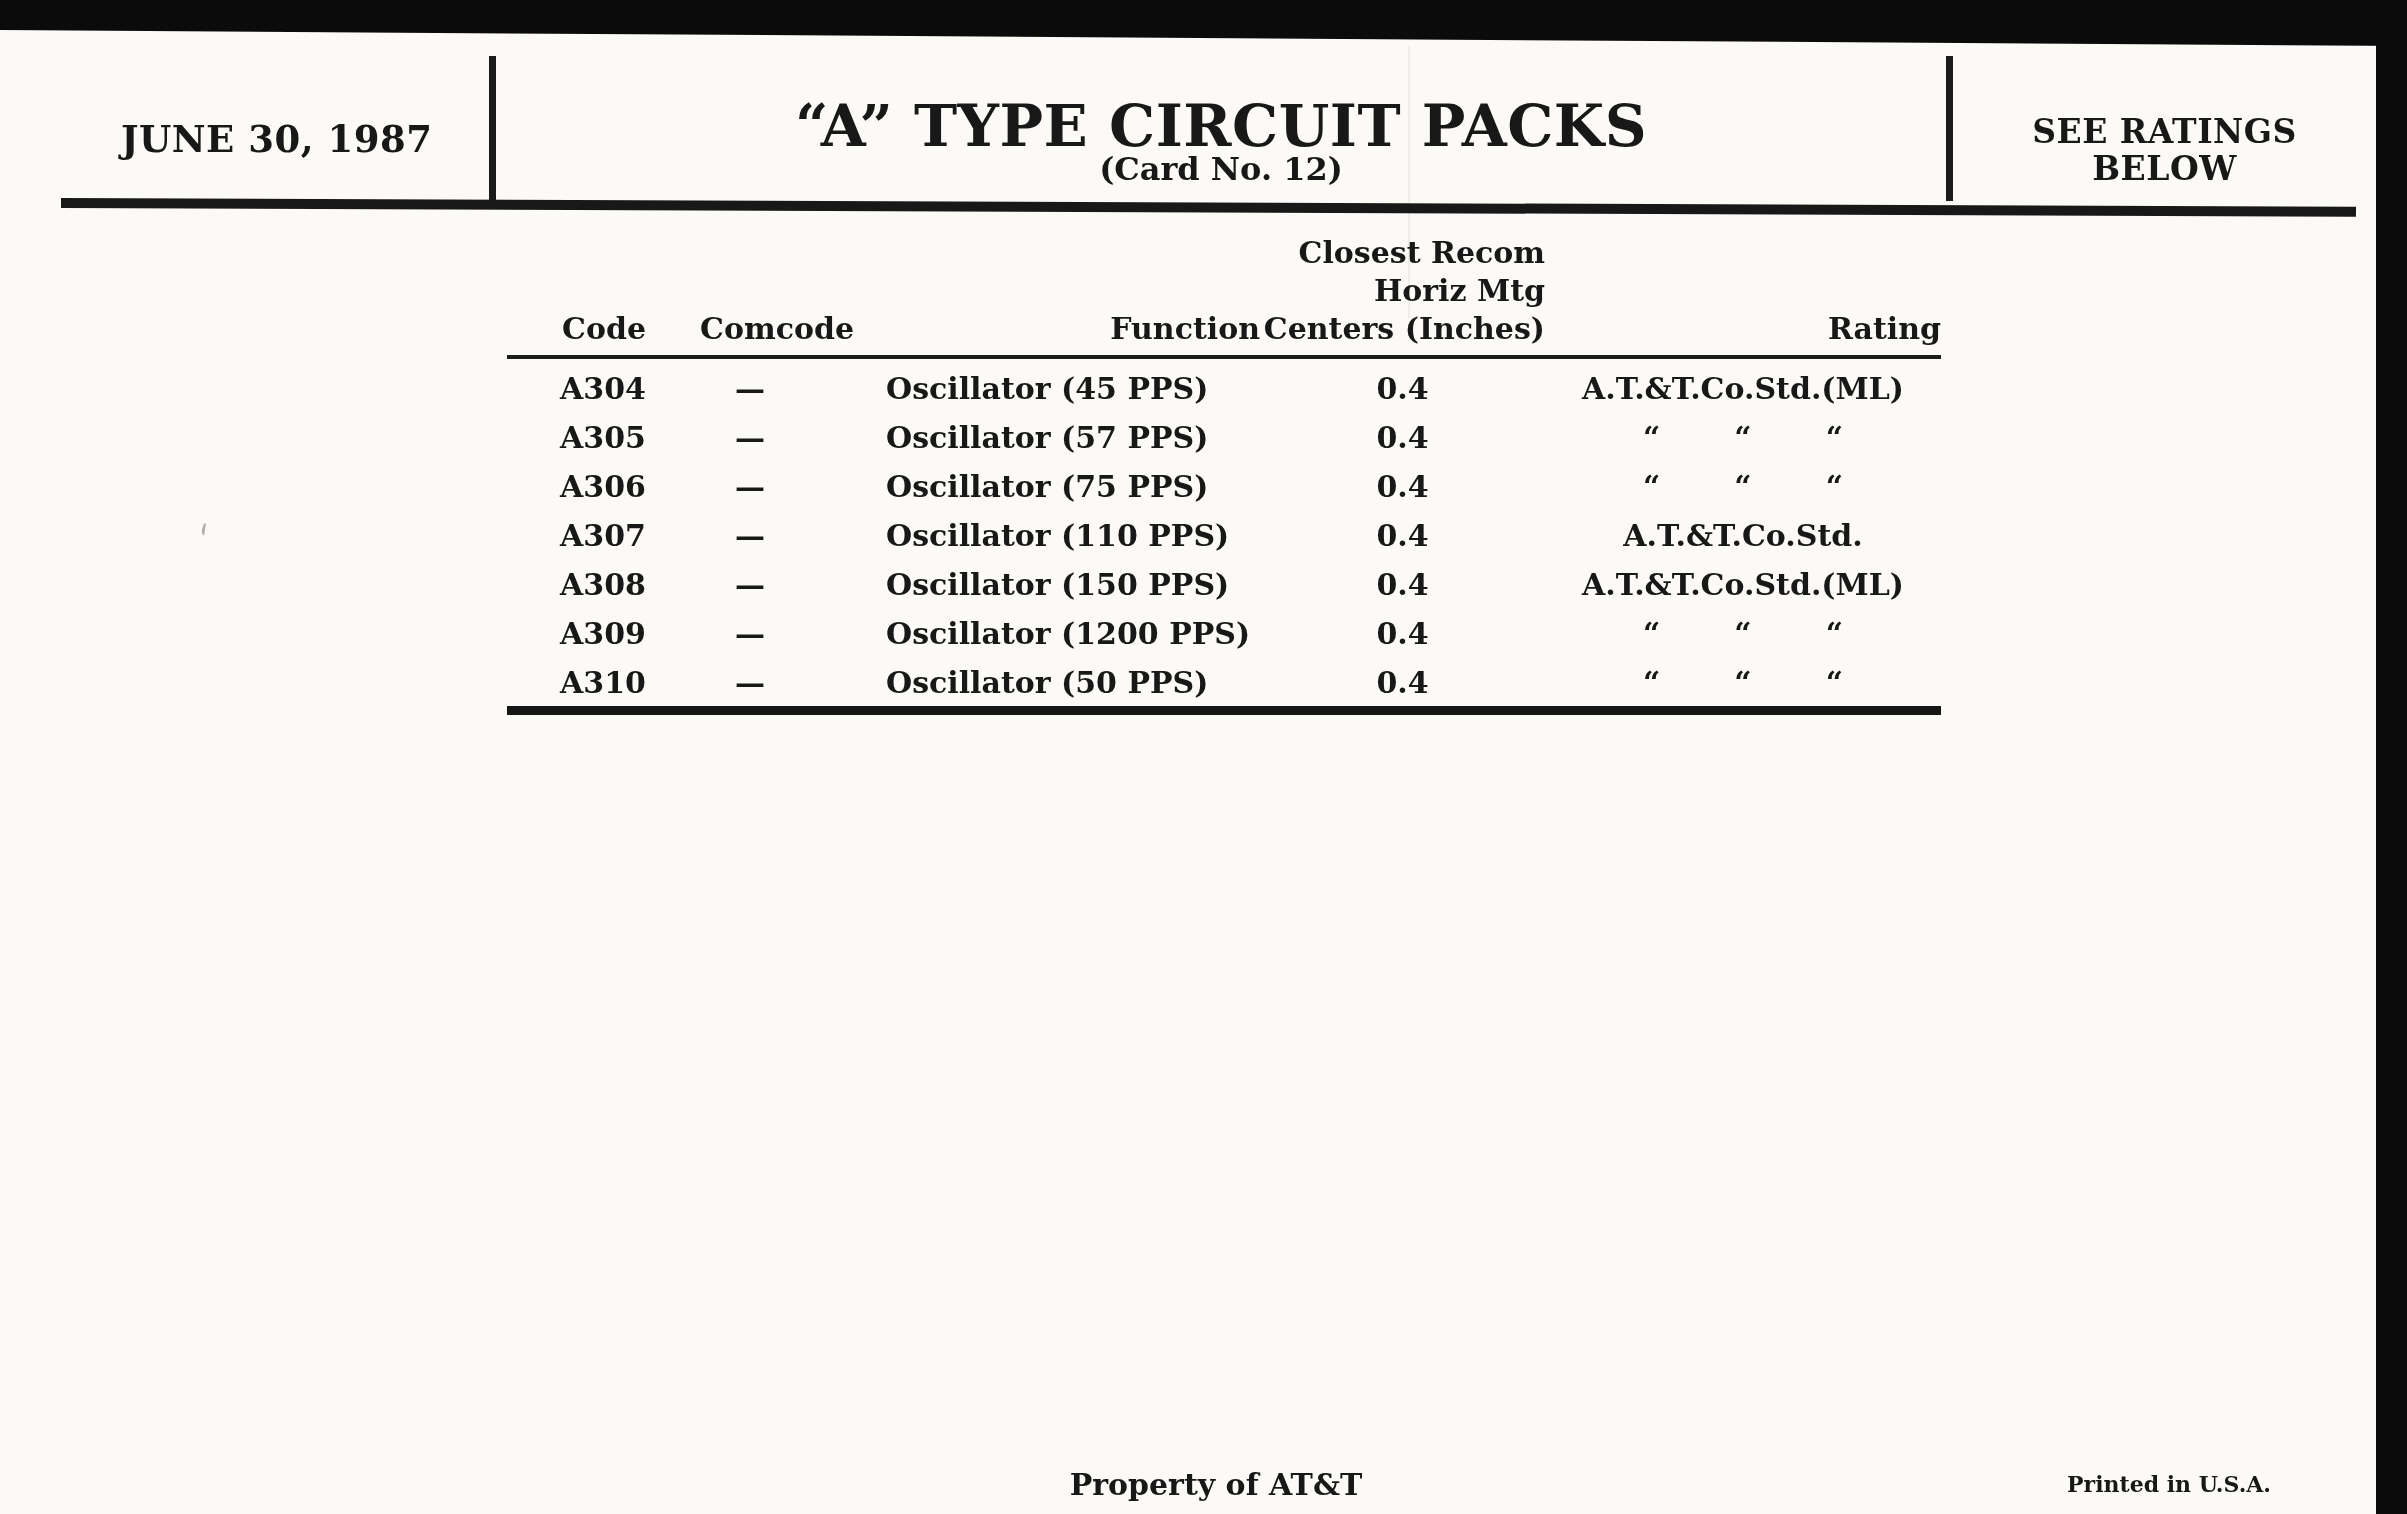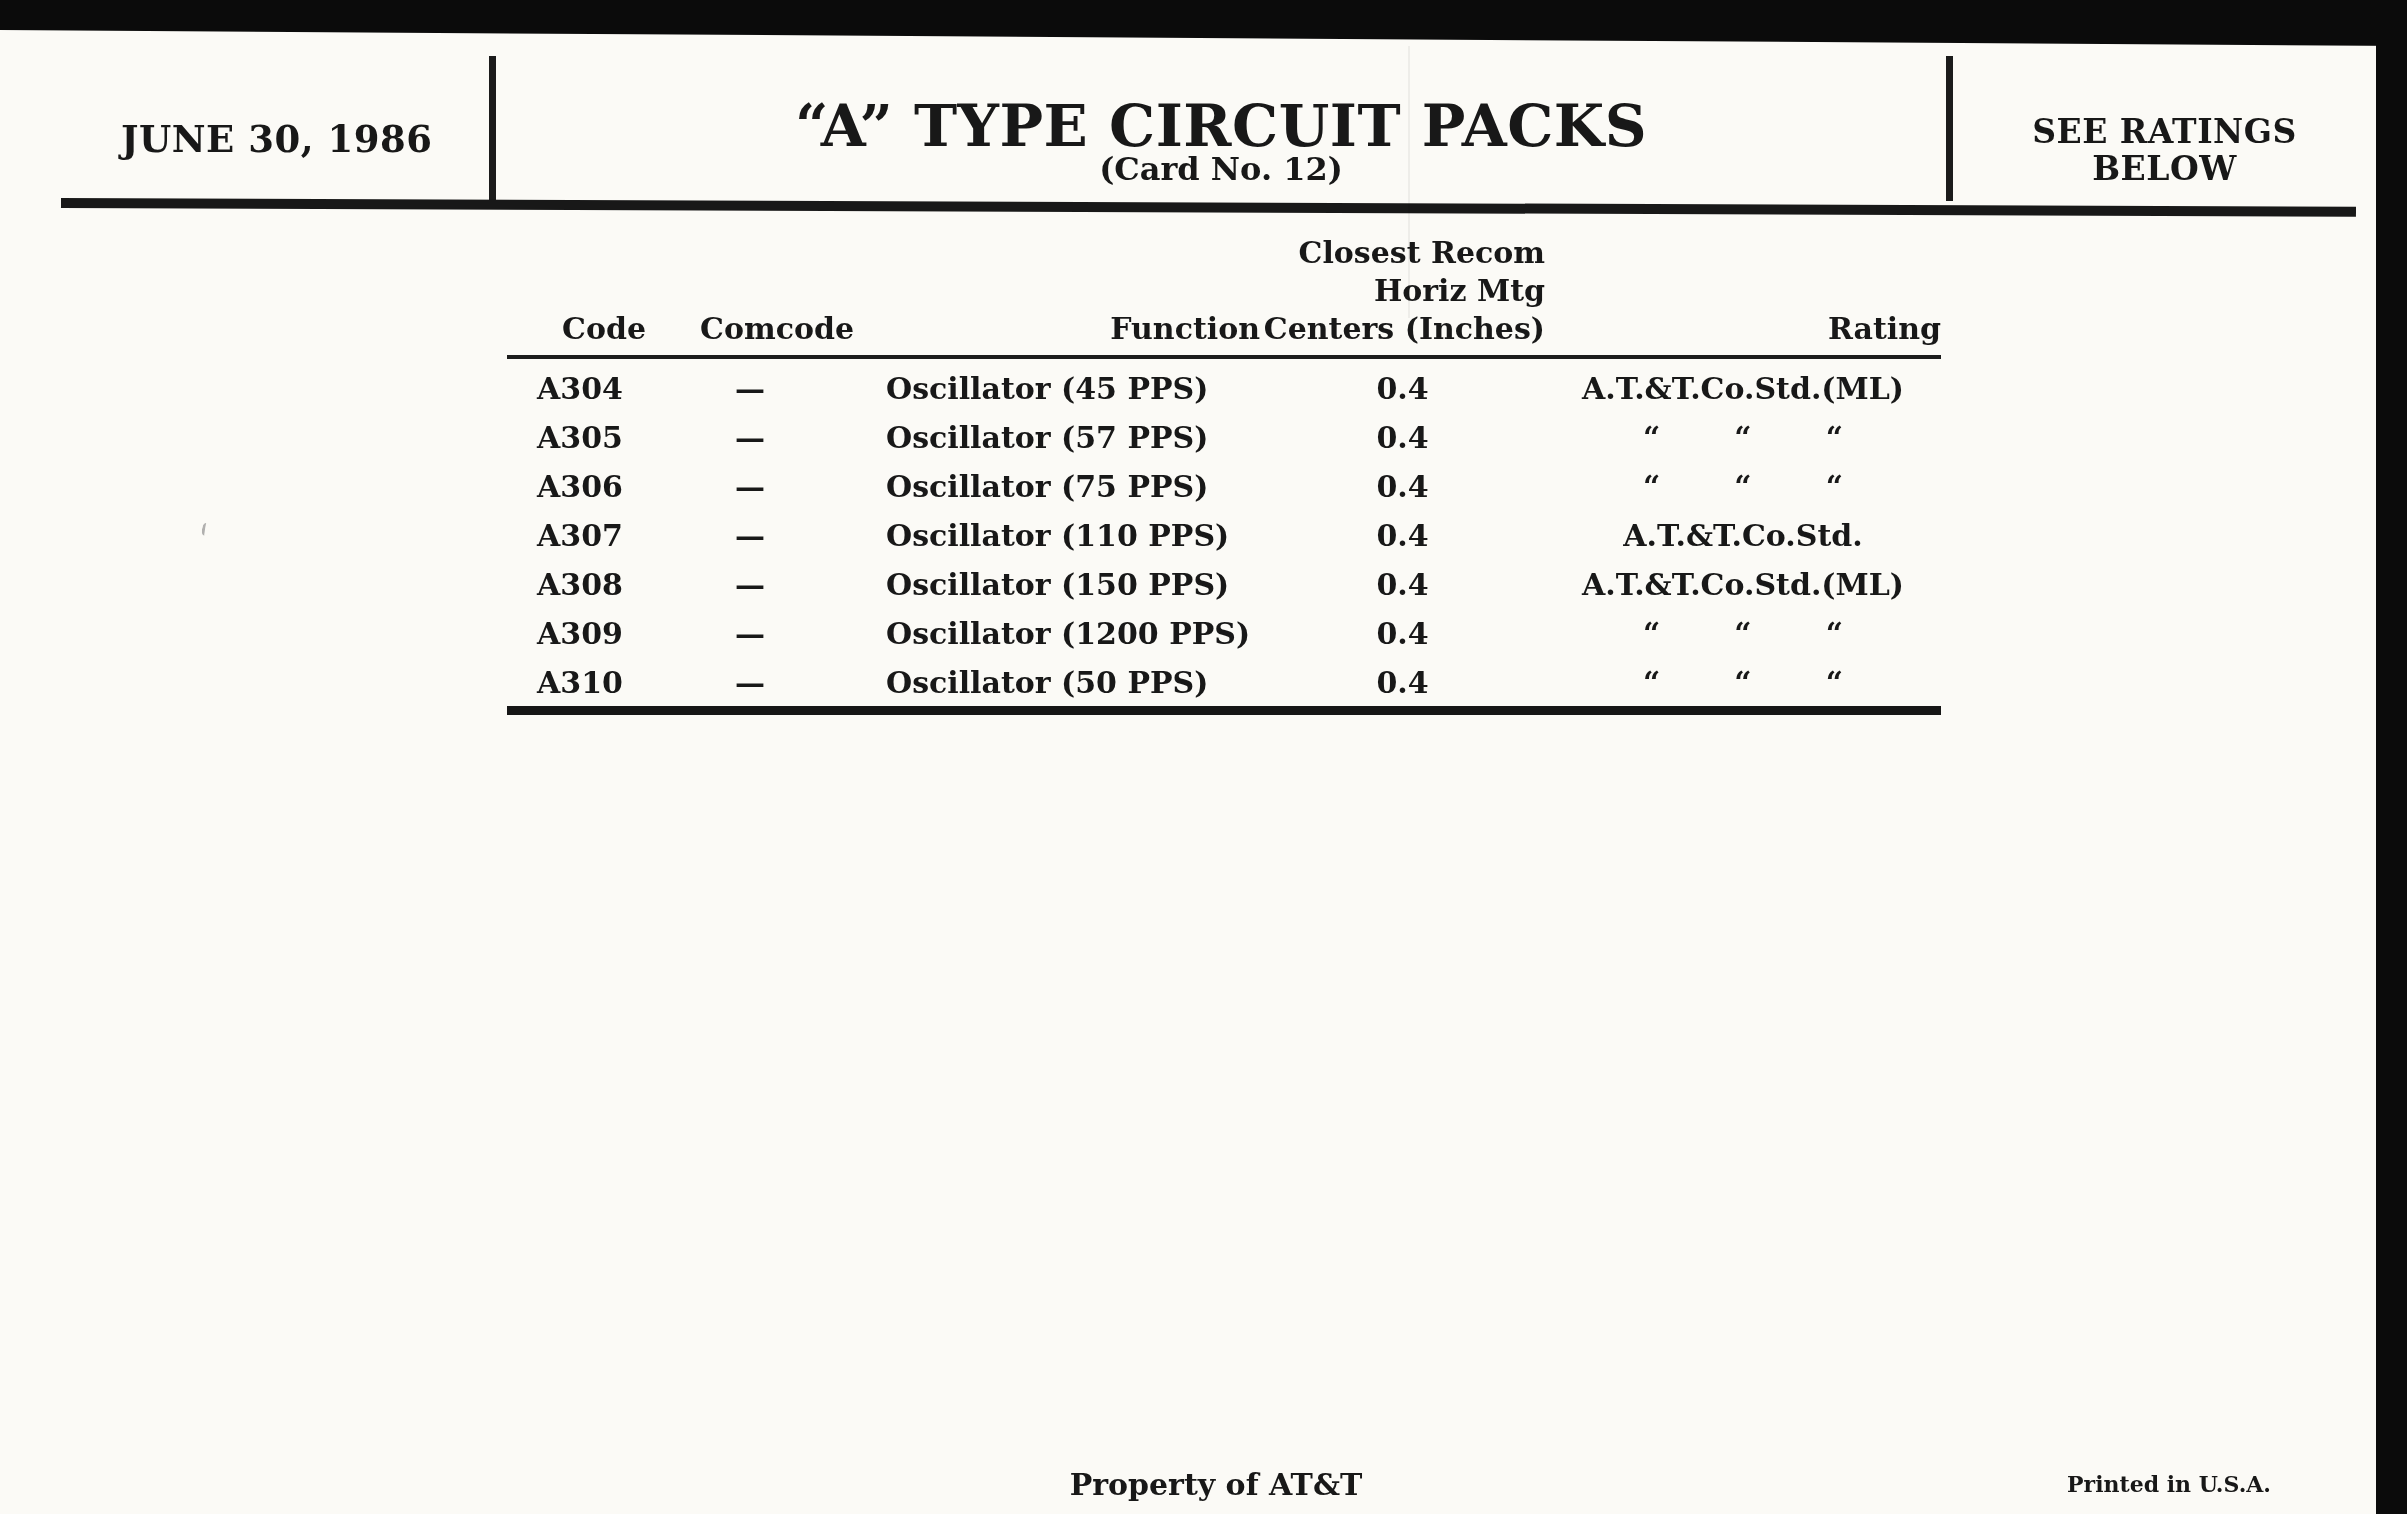--- a/index.html
+++ b/index.html
@@ -58,21 +58,21 @@
   .centers-stack { text-align:center; }
   .head-rule {
     position:absolute; top:127px; left:0; width:100%; height:4px; background:#1c1c1c;
   }
   .tbody { position:absolute; top:136px; left:0; width:100%; }
   .tr {
     display:grid; grid-template-columns:139px 208px 406px 285px 396px;
     height:49px; align-items:center;
   }
   .td { font-size:30px; font-weight:bold; white-space:nowrap; }
-  .td-code     { padding-left:30px; }
+  .td-code     { padding-left:30px;text-align:right; }
   .td-comcode  { text-align:center; }
   .td-function { padding-left:32px; }
   .td-centers  { text-align:center; }
   .td-rating   { text-align:center; }
   .td-rating.ditto-row { display:flex; justify-content:center; }
   .ditto { margin:0 37px; }
   .bottom-rule {
     position:absolute; top:478px; left:0; width:100%; height:9px; background:#161616;
   }
 
@@ -98,21 +98,21 @@
   }
 </style>
 </head>
 <body style="--paper: #fbfaf6; --ink: #181818; --edge: #0b0b0b;">
 
 <div class="page">
 
   <div class="band-top"></div>
   <div class="band-right"></div>
 
-  <div class="date">JUNE 30, 1986</div>
+  <div class="date">JUNE 30, 1987</div>
 
   <div class="divider divider-left"></div>
 
   <div class="title-block">
     <div class="title">“A” TYPE CIRCUIT PACKS</div>
     <div class="subtitle">(Card No. 12)</div>
   </div>
 
   <div class="divider divider-right"></div>
 

